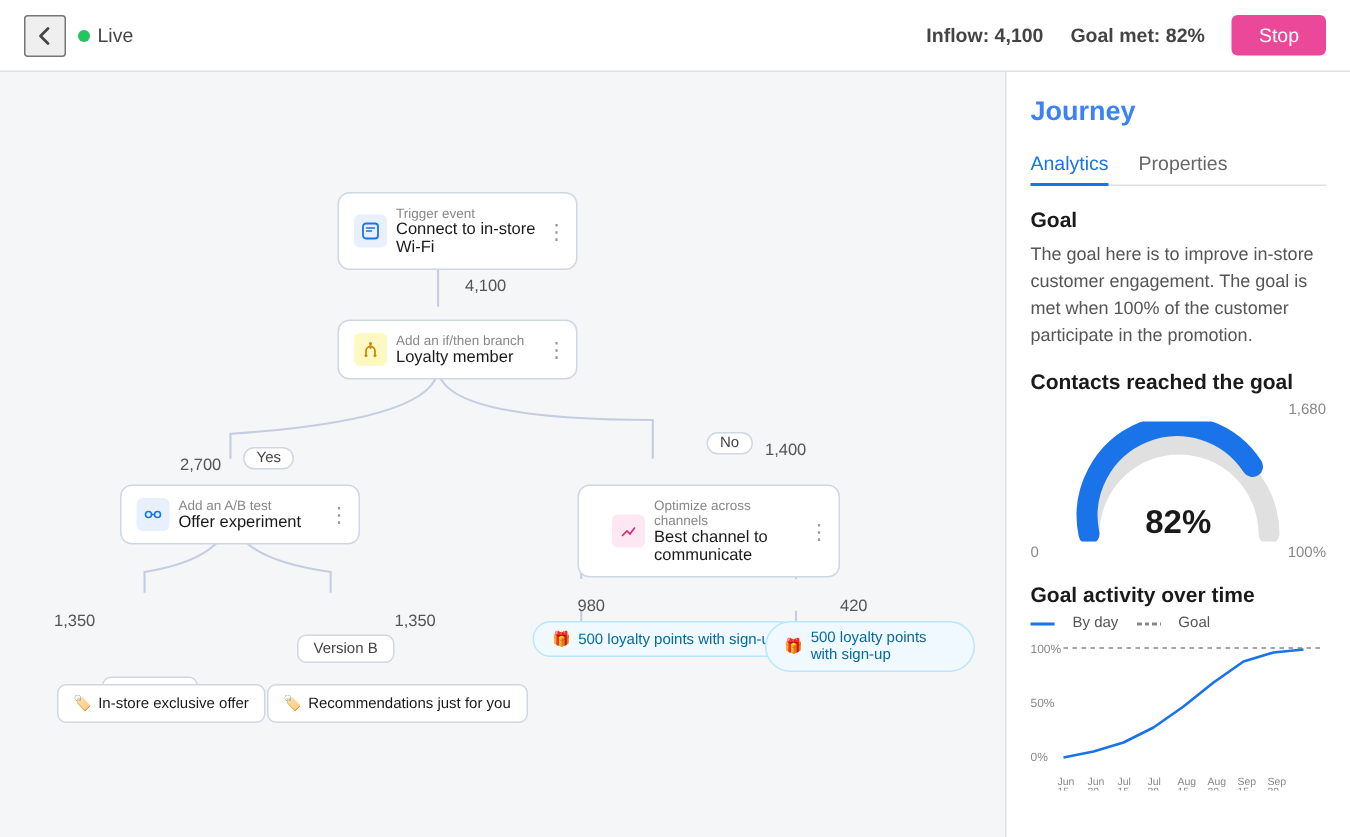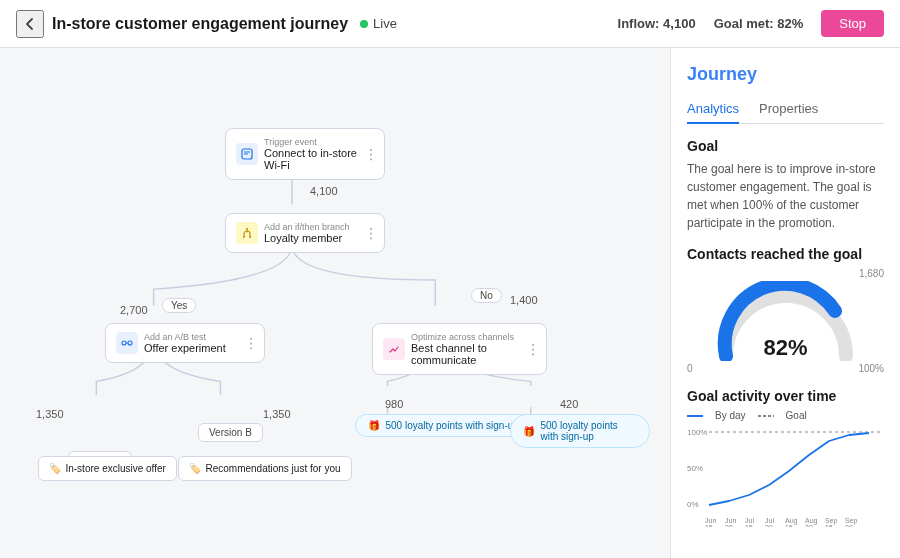--- a/index.html
+++ b/index.html
@@ -31,22 +31,22 @@
     .journey-flow { position: relative; width: 100%; height: 100%; }
 
     
     .node { position: absolute; background: #fff; border: 1px solid #d0d7e2; border-radius: 8px; font-size: 11px; }
     .node-title { font-size: 9px; color: #888; font-weight: 400; }
     .node-label { font-size: 11px; color: #1a1a1a; font-weight: 500; }
     .node-menu { position: absolute; right: 6px; top: 50%; transform: translateY(-50%); color: #999; font-size: 14px; }
 
     .trigger-node { left: 205px; top: 60px; width: 160px; padding: 8px 10px; display: flex; align-items: center; gap: 6px; }
     .branch-node { left: 205px; top: 145px; width: 160px; padding: 8px 10px; display: flex; align-items: center; gap: 6px; }
-    .ab-node { left: 60px; top: 255px; width: 160px; padding: 8px 10px; display: flex; align-items: center; gap: 6px; margin-left: 25px; }
-    .channel-node { left: 352px; top: 255px; width: 175px; padding: 8px 10px; display: flex; align-items: center; gap: 6px; }
+    .ab-node { left: 60px; top: 255px; width: 160px; padding: 8px 10px; display: flex; align-items: center; gap: 6px; }
+    .channel-node { left: 365px; top: 255px; width: 175px; padding: 8px 22px; display: flex; align-items: center; gap: 6px; }
 
     .node-icon { width: 22px; height: 22px; border-radius: 4px; display: flex; align-items: center; justify-content: center; flex-shrink: 0; font-size: 11px; }
     .icon-blue { background: #e8f0fe; color: #1a73e8; }
     .icon-yellow { background: #fef9c3; color: #ca8a04; }
     .icon-pink { background: #fce7f3; color: #db2777; }
 
     
     .flow-label { position: absolute; font-size: 11px; color: #555; font-weight: 400; }
     .branch-label { position: absolute; background: #fff; border: 1px solid #d0d7e2; border-radius: 12px; padding: 1px 8px; font-size: 10px; font-weight: 500; color: #444; }
 
@@ -81,21 +81,20 @@
   </style>
 </head>
 <body>
 
 <div class="header">
   <button class="back-btn">
     <svg width="16" height="16" viewBox="0 0 16 16" fill="none">
         <path d="M10 3L5 8l5 5" stroke="#444" stroke-width="1.8" stroke-linecap="round" stroke-linejoin="round"></path>
       </svg>
   </button>
-  <span class="journey-title">In-store customer engagement journey</span>
   <div class="live-badge">
     <div class="live-dot"></div>
     <span>Live</span>
   </div>
   <div class="header-right">
     <div class="inflow-stat">
       <span>Inflow:</span>
       <span>4,100</span>
     </div>
     <div class="goal-stat">

